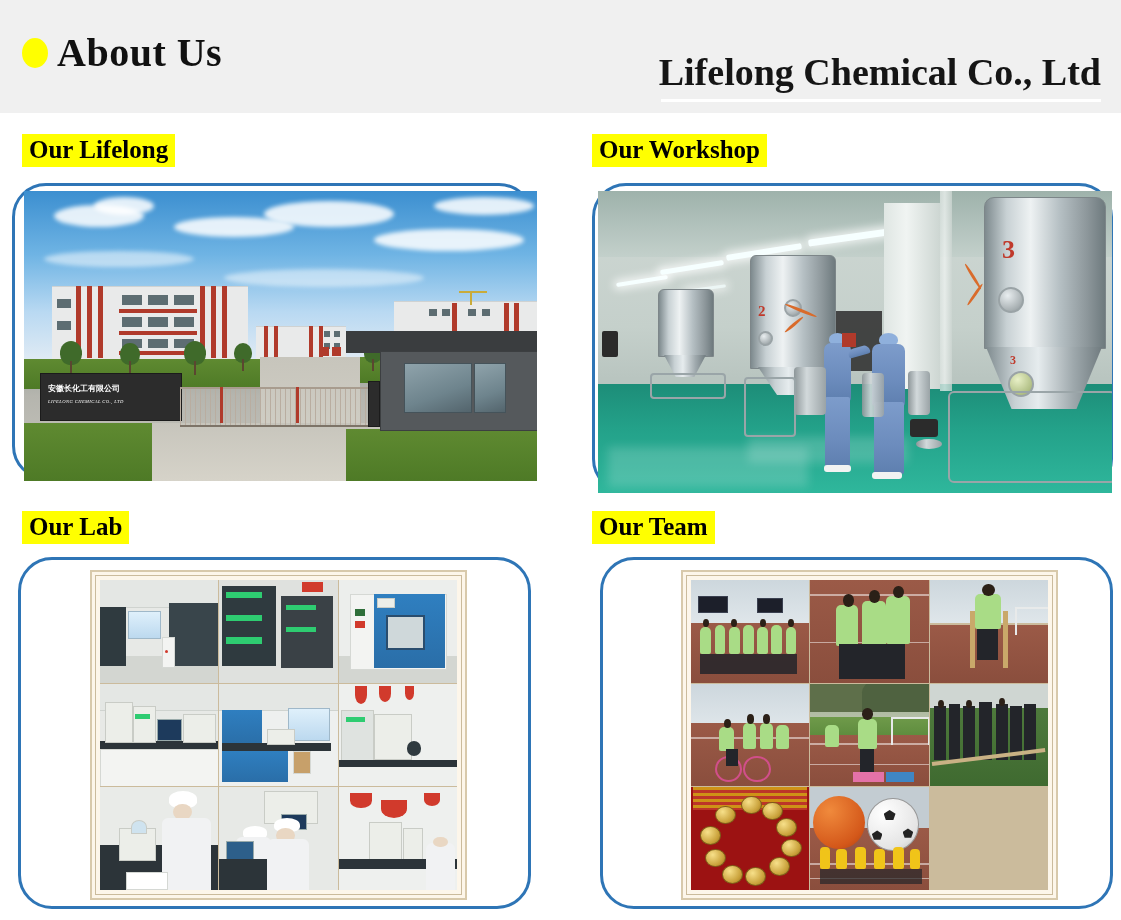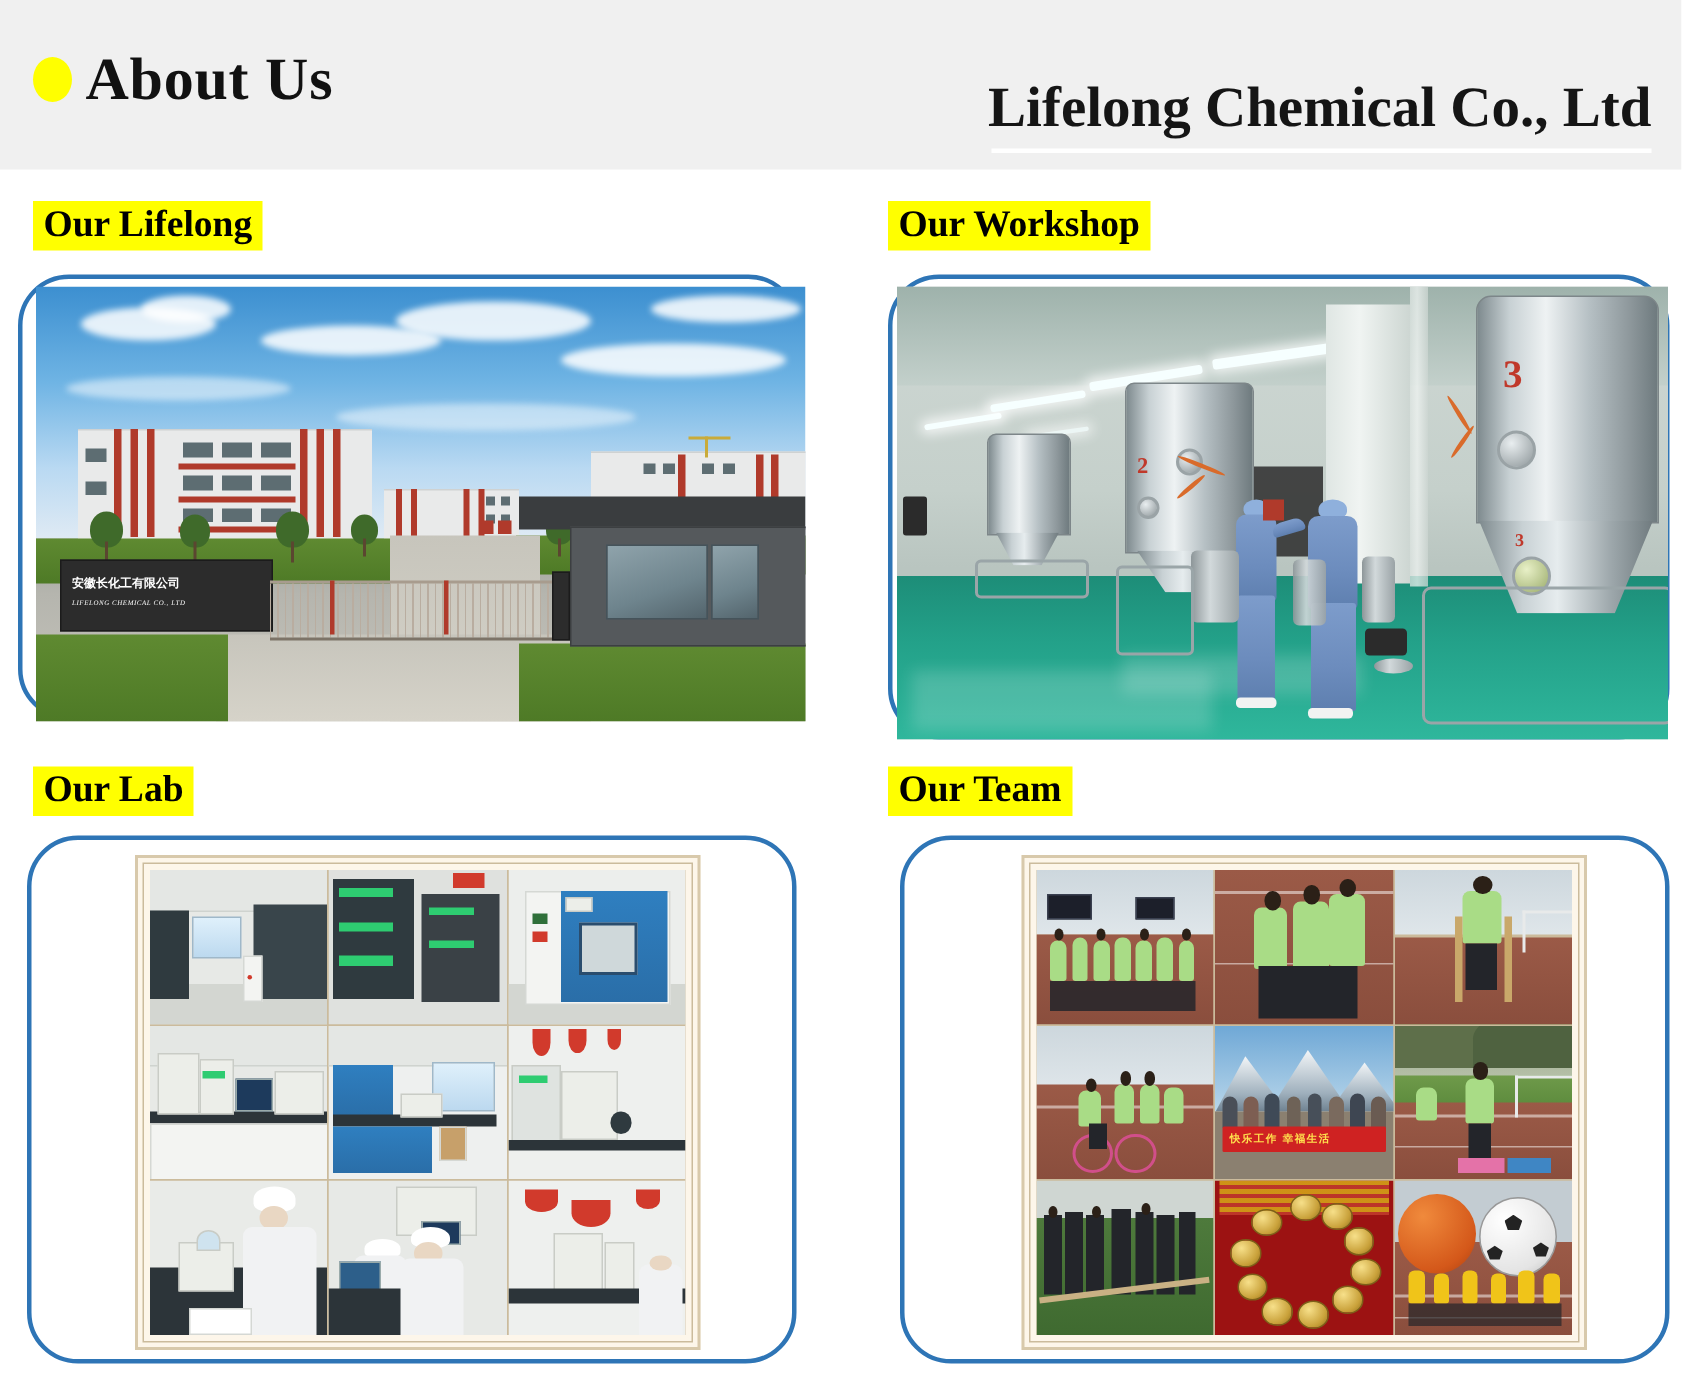--- a/index.html
+++ b/index.html
@@ -523,37 +523,20 @@
       <div class="tm-person" style="left:58%;top:38%;width:11%;height:26%;"></div>
       <div class="tm-person" style="left:72%;top:40%;width:11%;height:24%;"></div>
       <div class="tm-head" style="left:28%;top:34%;width:6%;height:9%;"></div>
       <div class="tm-head" style="left:47%;top:30%;width:6%;height:9%;"></div>
       <div class="tm-head" style="left:61%;top:30%;width:6%;height:9%;"></div>
       <div class="tm-bike" style="left:20%;top:70%;width:20%;height:22%;"></div>
       <div class="tm-bike" style="left:44%;top:70%;width:20%;height:22%;"></div>
       <div class="tm-legs" style="left:30%;top:64%;width:10%;height:16%;"></div>
     </div>
 
-    <div class="cell">
-      <div class="tm-sky" style="height:56%;background:linear-gradient(180deg,#6fa8d6 0%,#b8d6ea 100%);"></div>
-      <div class="tm-mountain" style="left:0;top:20%;width:40%;height:36%;clip-path:polygon(0 100%,42% 0,100% 100%);"></div>
-      <div class="tm-mountain" style="left:30%;top:16%;width:46%;height:40%;clip-path:polygon(0 100%,48% 0,100% 100%);"></div>
-      <div class="tm-mountain" style="left:64%;top:24%;width:40%;height:32%;clip-path:polygon(0 100%,50% 0,100% 100%);"></div>
-      <div class="tm-green" style="height:44%;background:#8b8070;"></div>
-      <div class="tm-person" style="left:4%;top:46%;width:8%;height:22%;background:#4a4f58;"></div>
-      <div class="tm-person" style="left:16%;top:46%;width:8%;height:22%;background:#7d5e52;"></div>
-      <div class="tm-person" style="left:28%;top:44%;width:8%;height:24%;background:#3f4a57;"></div>
-      <div class="tm-person" style="left:40%;top:46%;width:8%;height:22%;background:#6e6257;"></div>
-      <div class="tm-person" style="left:52%;top:44%;width:8%;height:24%;background:#474f59;"></div>
-      <div class="tm-person" style="left:64%;top:46%;width:8%;height:22%;background:#7a6a5e;"></div>
-      <div class="tm-person" style="left:76%;top:44%;width:8%;height:24%;background:#3e4652;"></div>
-      <div class="tm-person" style="left:88%;top:46%;width:8%;height:22%;background:#6a5b52;"></div>
-      <div class="tm-banner" style="left:4%;top:66%;width:92%;height:16%;"></div>
-      <div class="tm-banner-txt" style="left:8%;top:69%;">快乐工作 幸福生活</div>
-    </div>
 
     <div class="cell">
       <div class="tm-sky" style="height:34%;background:linear-gradient(180deg,#96a88c 0%,#b6c0a8 100%);"></div>
       <div class="tm-hill" style="left:-10%;top:-6%;width:70%;height:34%;"></div>
       <div class="tm-hill" style="left:44%;top:-10%;width:72%;height:38%;background:#4f6240;"></div>
       <div class="tm-green" style="height:22%;top:32%;"></div>
       <div class="tm-track" style="height:50%;"></div>
       <div class="tm-lane" style="top:58%;"></div>
         <div class="tm-lane" style="top:78%;"></div>
       <div class="tm-person" style="left:40%;top:34%;width:16%;height:30%;"></div>

